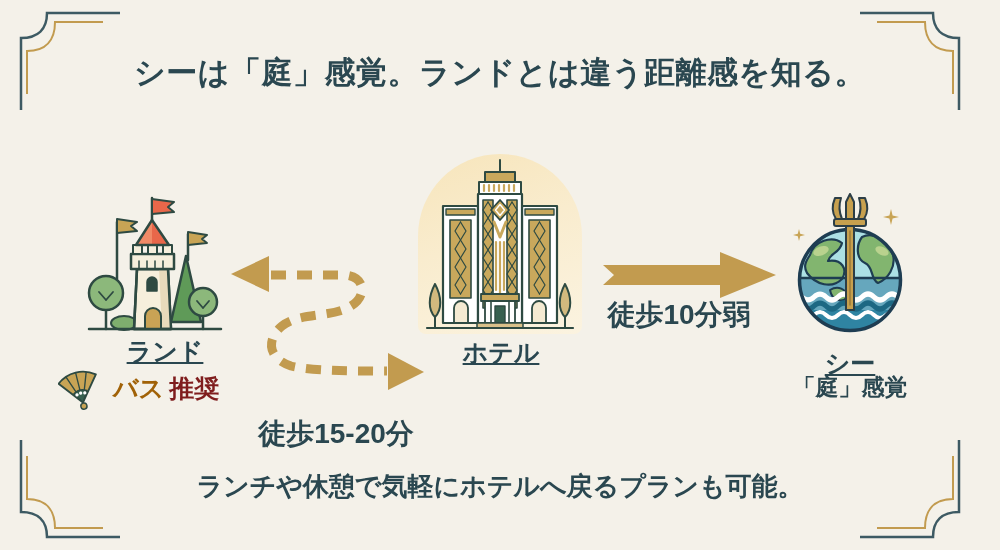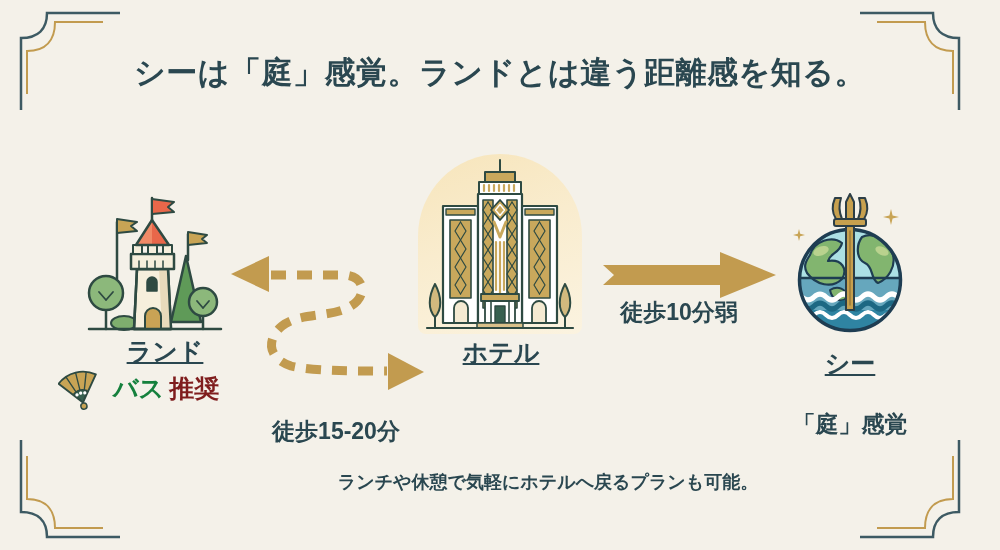--- a/index.html
+++ b/index.html
@@ -9,28 +9,28 @@
     font-family:"Liberation Sans","DejaVu Sans",sans-serif;
     position:relative;
   }
   .stage{position:absolute;inset:0;width:980px;height:550px;}
   .abs{position:absolute;}
   .label{
     position:absolute;transform:translateX(-50%);
     font-weight:bold;color:#2a4750;white-space:nowrap;line-height:1.15;
   }
   .title{top:55px;left:500px;font-size:31px;letter-spacing:0.5px;}
-  .footer{top:472px;left:500px;font-size:18px;margin-left:48px;}
+  .footer{top:472px;left:500px;font-size:26px;}
   .node-label{font-size:25px;text-decoration:underline;}
-  .sub-label{font-size:23px;margin-top:37px;}
-  .route-label{font-size:23px;}
+  .sub-label{font-size:23px;}
+  .route-label{font-size:28px;}
   .bus-row{
     position:absolute;left:58px;top:364px;display:flex;align-items:center;gap:5px;
   }
-  .bus-row .txt{font-weight:bold;font-size:25px;color:#15803d;}
+  .bus-row .txt{font-weight:bold;font-size:25px;color:#a16207;}
   .bus-row .emph{color:#7f1d1d;}
   .arch{
     position:absolute;left:418px;top:154px;width:164px;height:180px;
     border-radius:82px 82px 8px 8px;
     background:linear-gradient(160deg,#f7e5bb 0%,#f9ecce 45%,#fbf3e0 100%);
   }
   .corner{position:absolute;width:120px;height:120px;}
   .corner.tr{right:0;top:0;transform:scaleX(-1);}
   .corner.bl{left:0;bottom:0;transform:scaleY(-1);}
   .corner.br{right:0;bottom:0;transform:scale(-1,-1);}

